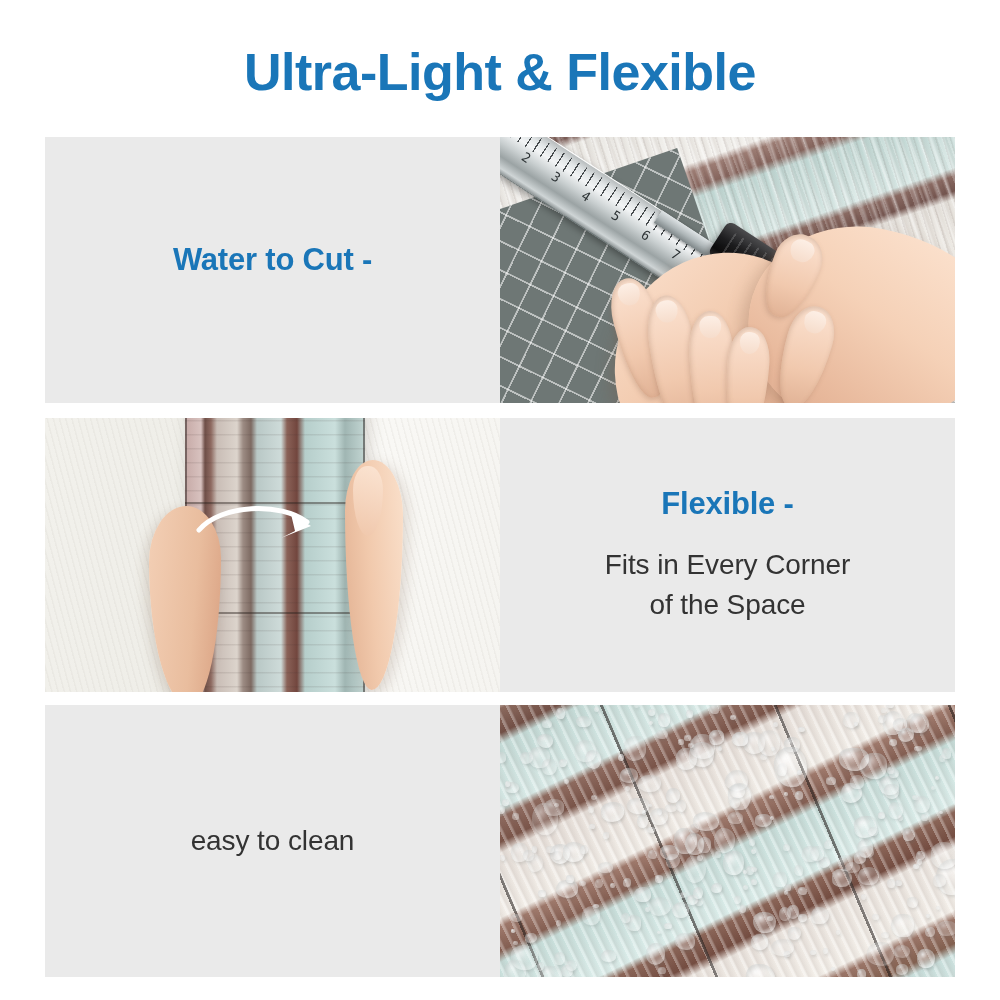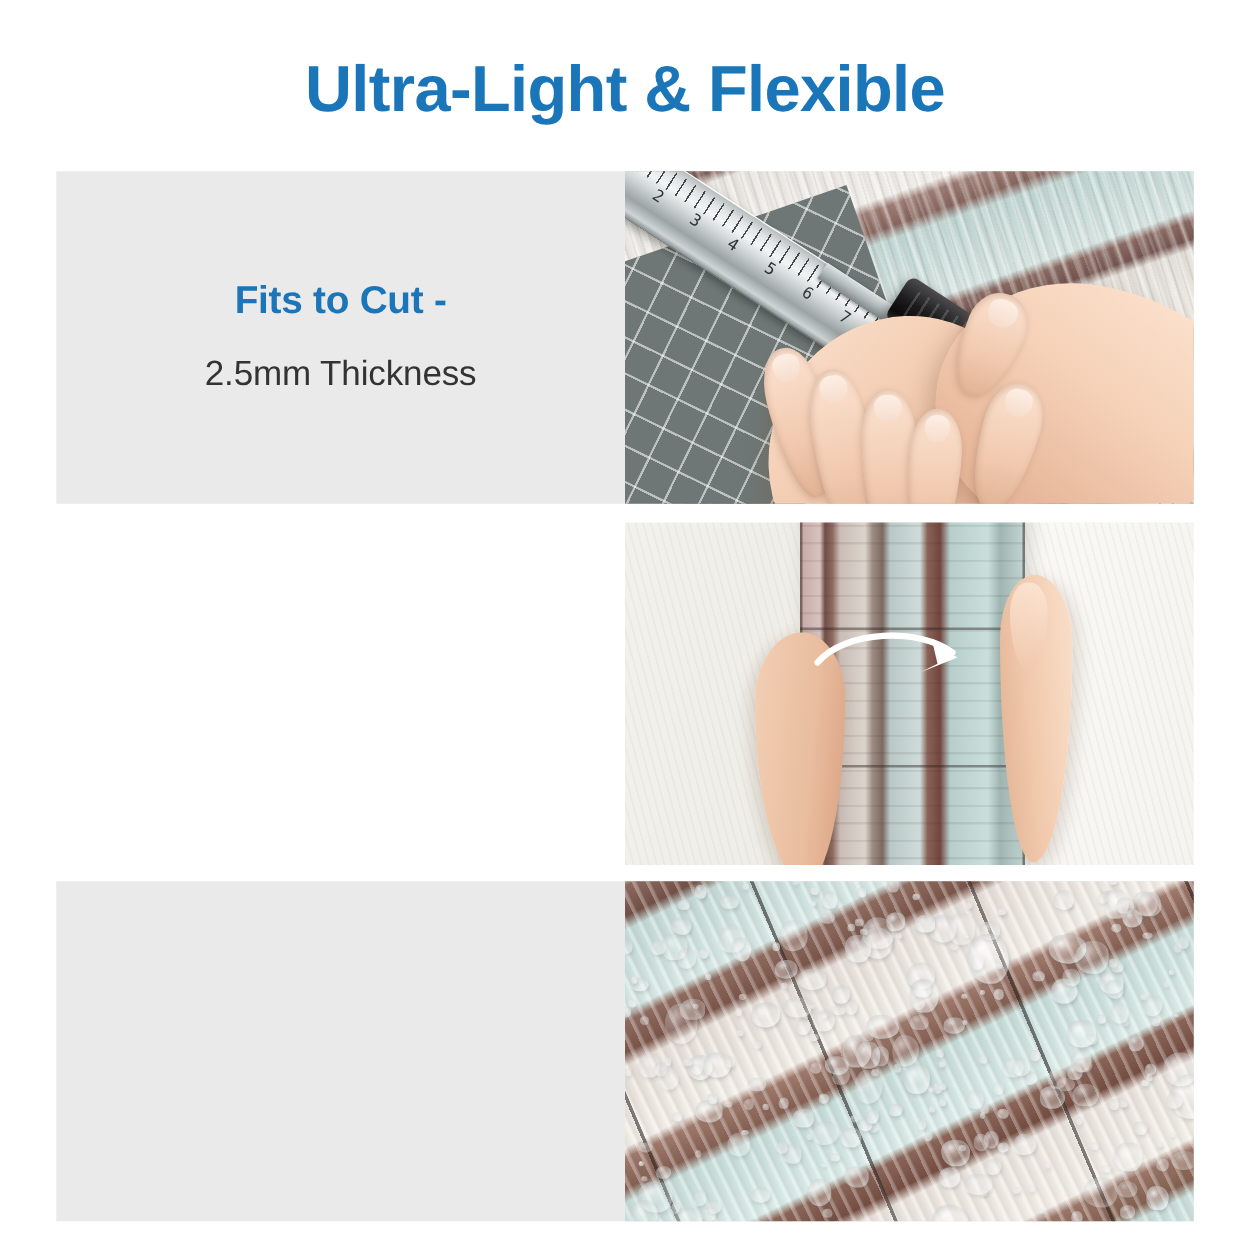--- a/index.html
+++ b/index.html
@@ -386,22 +386,21 @@
 </head>
 <body>
 
 <div id="page">
 
   <div id="main-title">Ultra-Light &amp; Flexible</div>
 
   <div class="feature-row" id="feature-row-1">
 
     <div class="text-pane" id="feature-text-1">
-      <div class="feature-heading">Fits to Cut -</div>
-      <div class="feature-body">2.5mm Thickness</div>
+      <div class="feature-heading">Water to Cut -</div>
     </div>
 
     <div class="photo-pane" id="photo-cutting">
       <div class="pc-board"></div>
       <div class="pc-grain"></div>
       <div class="pc-mat"></div>
 
       <div class="pc-ruler">
         <div class="pc-ruler-ticks"></div>
         <div class="pc-ruler-nums">0 1 2 3 4 5 6 7 8 9 20 1 2 3</div>
@@ -434,20 +433,25 @@
           <div class="nail"></div>
         </div>
       <div class="finger f6">
           <div class="nail"></div>
         </div>
     </div>
   </div>
 
   <div class="feature-row reverse" id="feature-row-2">
 
+    <div class="text-pane" id="feature-text-2">
+      <div class="feature-heading">Flexible -</div>
+      <div class="feature-body">Fits in Every Corner</div>
+      <div class="feature-body">of the Space</div>
+    </div>
 
     <div class="photo-pane" id="photo-flexible">
       <div class="pf-wall"></div>
       <div class="pf-wall-texture"></div>
 
       <div class="pf-panel">
         <div class="pf-panel-seam" style="top:96px"></div>
         <div class="pf-panel-seam" style="top:206px"></div>
         <div class="pf-panel-edge" style="left:0"></div>
         <div class="pf-panel-edge" style="right:0"></div>
@@ -460,20 +464,21 @@
       <svg class="pf-arrow" viewBox="0 0 130 60">
         <path d="M4 32 C 26 6, 86 4, 112 24" stroke="#ffffff" stroke-width="5" fill="none" stroke-linecap="round"></path>
         <path d="M116 28 L 96 16 L 100 33 L 86 40 Z" fill="#ffffff"></path>
       </svg>
     </div>
   </div>
 
   <div class="feature-row" id="feature-row-3">
 
     <div class="text-pane" id="feature-text-3">
+      <div class="feature-body">easy to clean</div>
     </div>
 
     <div class="photo-pane" id="photo-water">
       <div class="pw-board"></div>
       <div class="pw-seams"></div>
       <div id="drop-layer" style="position:absolute;inset:0;">
           <div class="drop" style="width: 20.5px; height: 19.7px; left: 341.4px; top: 78.4px; border-radius: 45.2693% 56.0316% 59.7812% 50.8724% / 59.5433% 54.8649% 56.2061% 52.9015%; opacity: 0.96;"></div>
           <div class="drop" style="width: 4.2px; height: 4.7px; left: 142.2px; top: 104.9px; border-radius: 43.2868% 49.328% 53.7979% 59.8523% / 45.5106% 43.0851% 45.5765% 44.2665%; opacity: 1;"></div>
           <div class="drop" style="width: 16px; height: 13.3px; left: 393.6px; top: 239.8px; border-radius: 42.8287% 58.0456% 51.6258% 59.8436% / 59.6127% 52.9947% 54.0974% 42.5313%; opacity: 0.56;"></div>
           <div class="drop" style="width: 19.8px; height: 19.9px; left: 405.8px; top: 8.2px; border-radius: 42.4842% 53.3198% 45.5529% 51.6765% / 56.3427% 58.3892% 46.1462% 42.5921%; opacity: 0.72;"></div>

